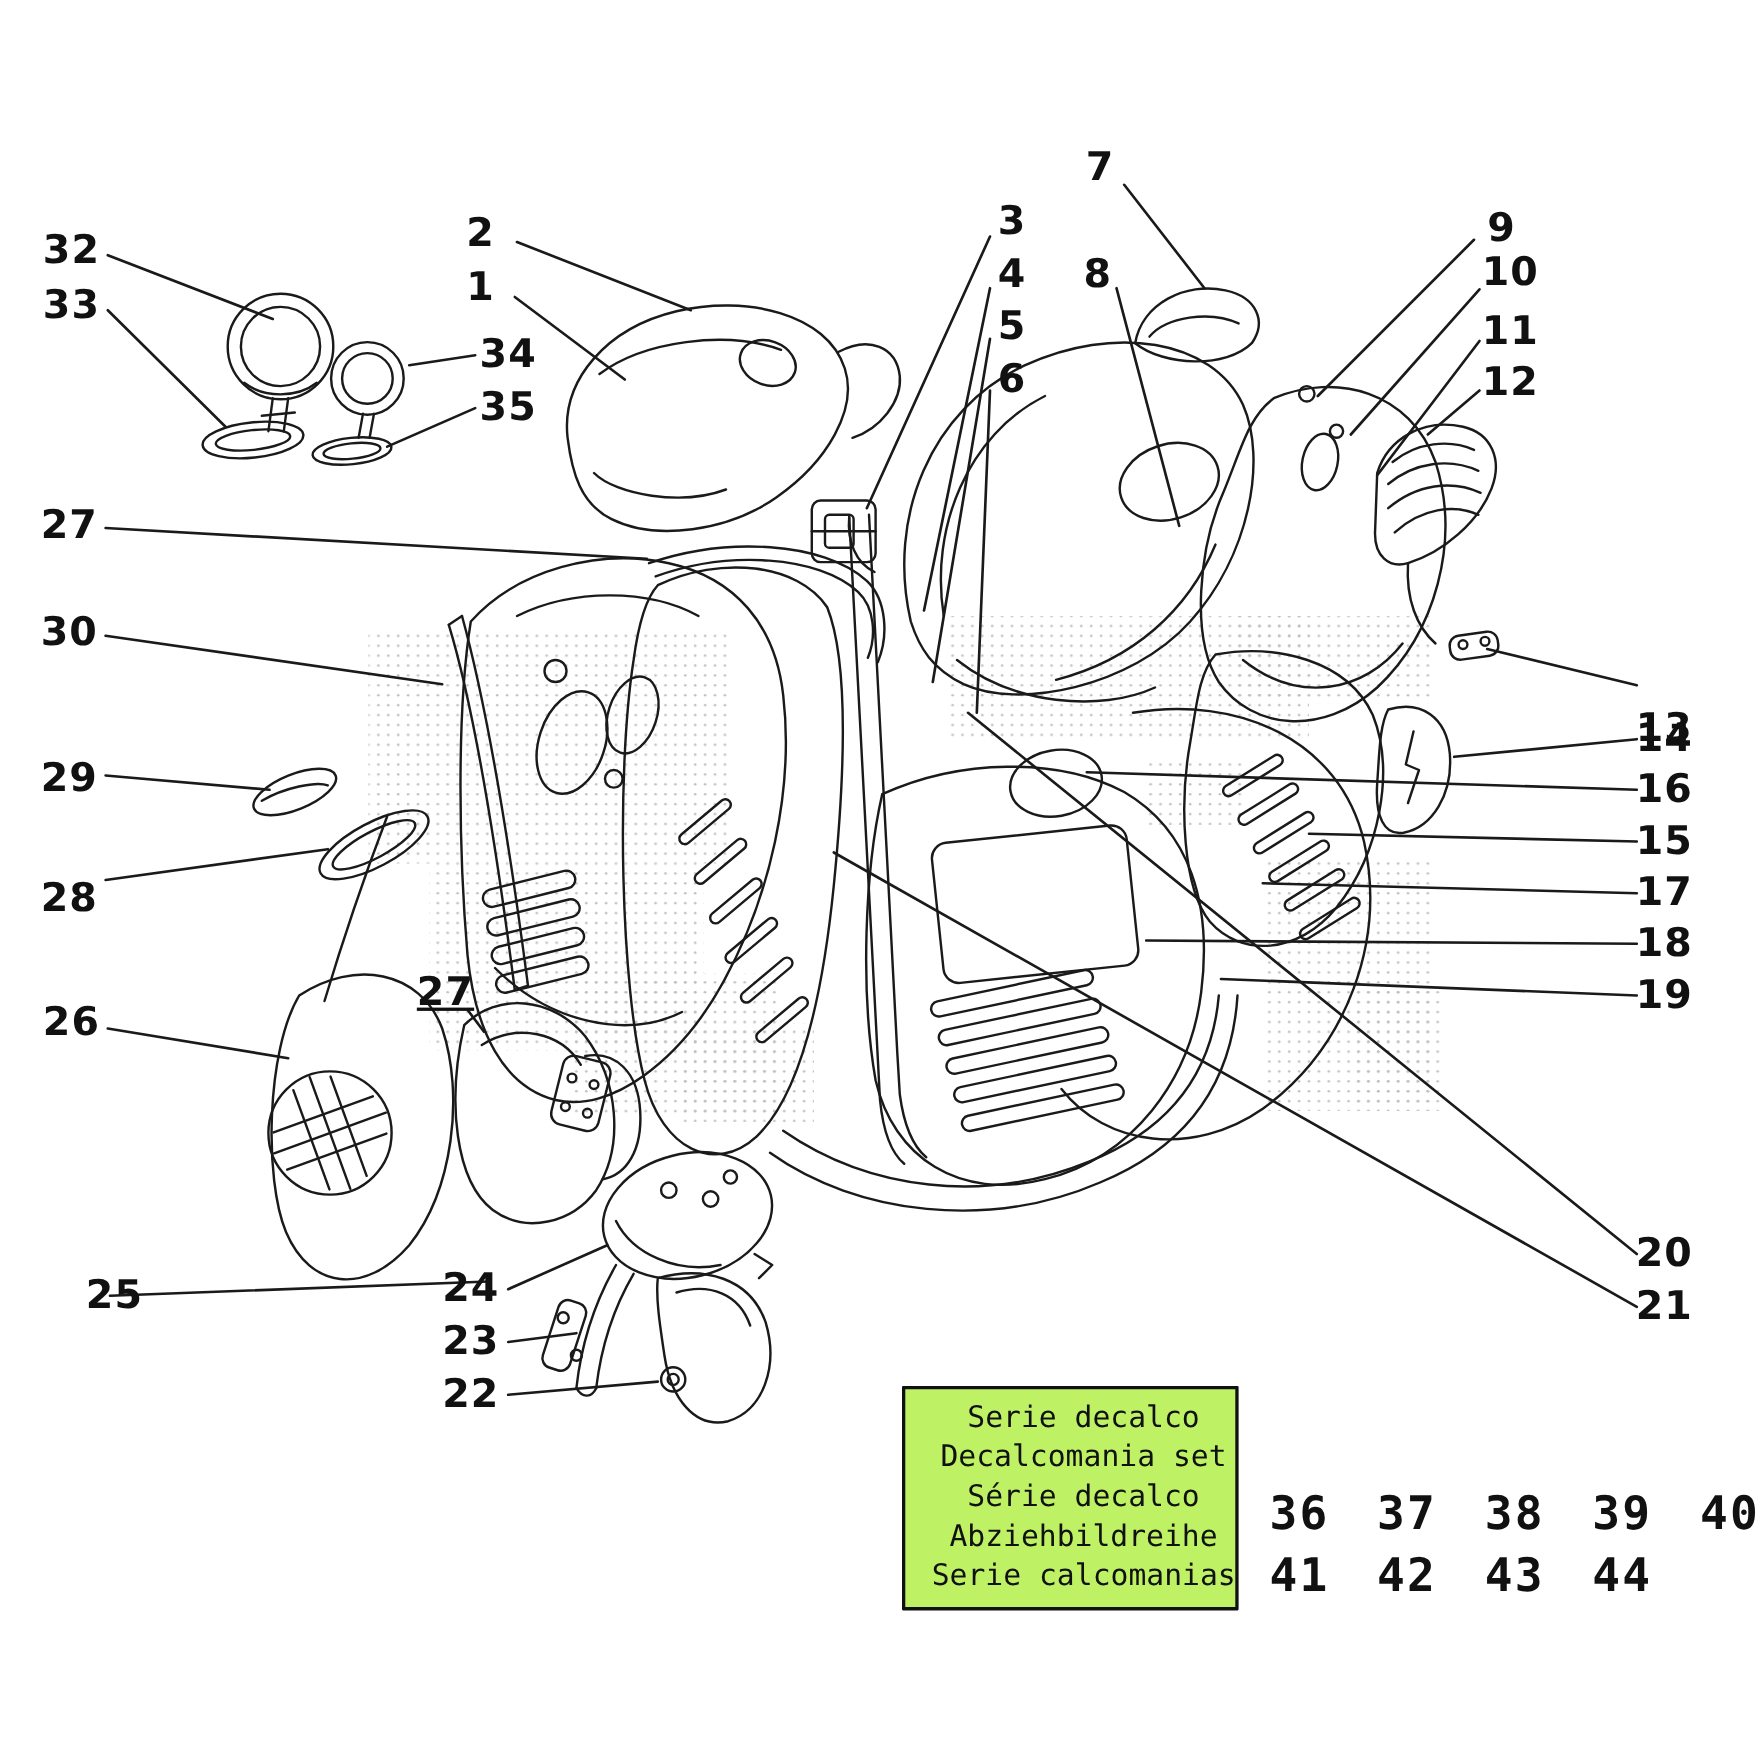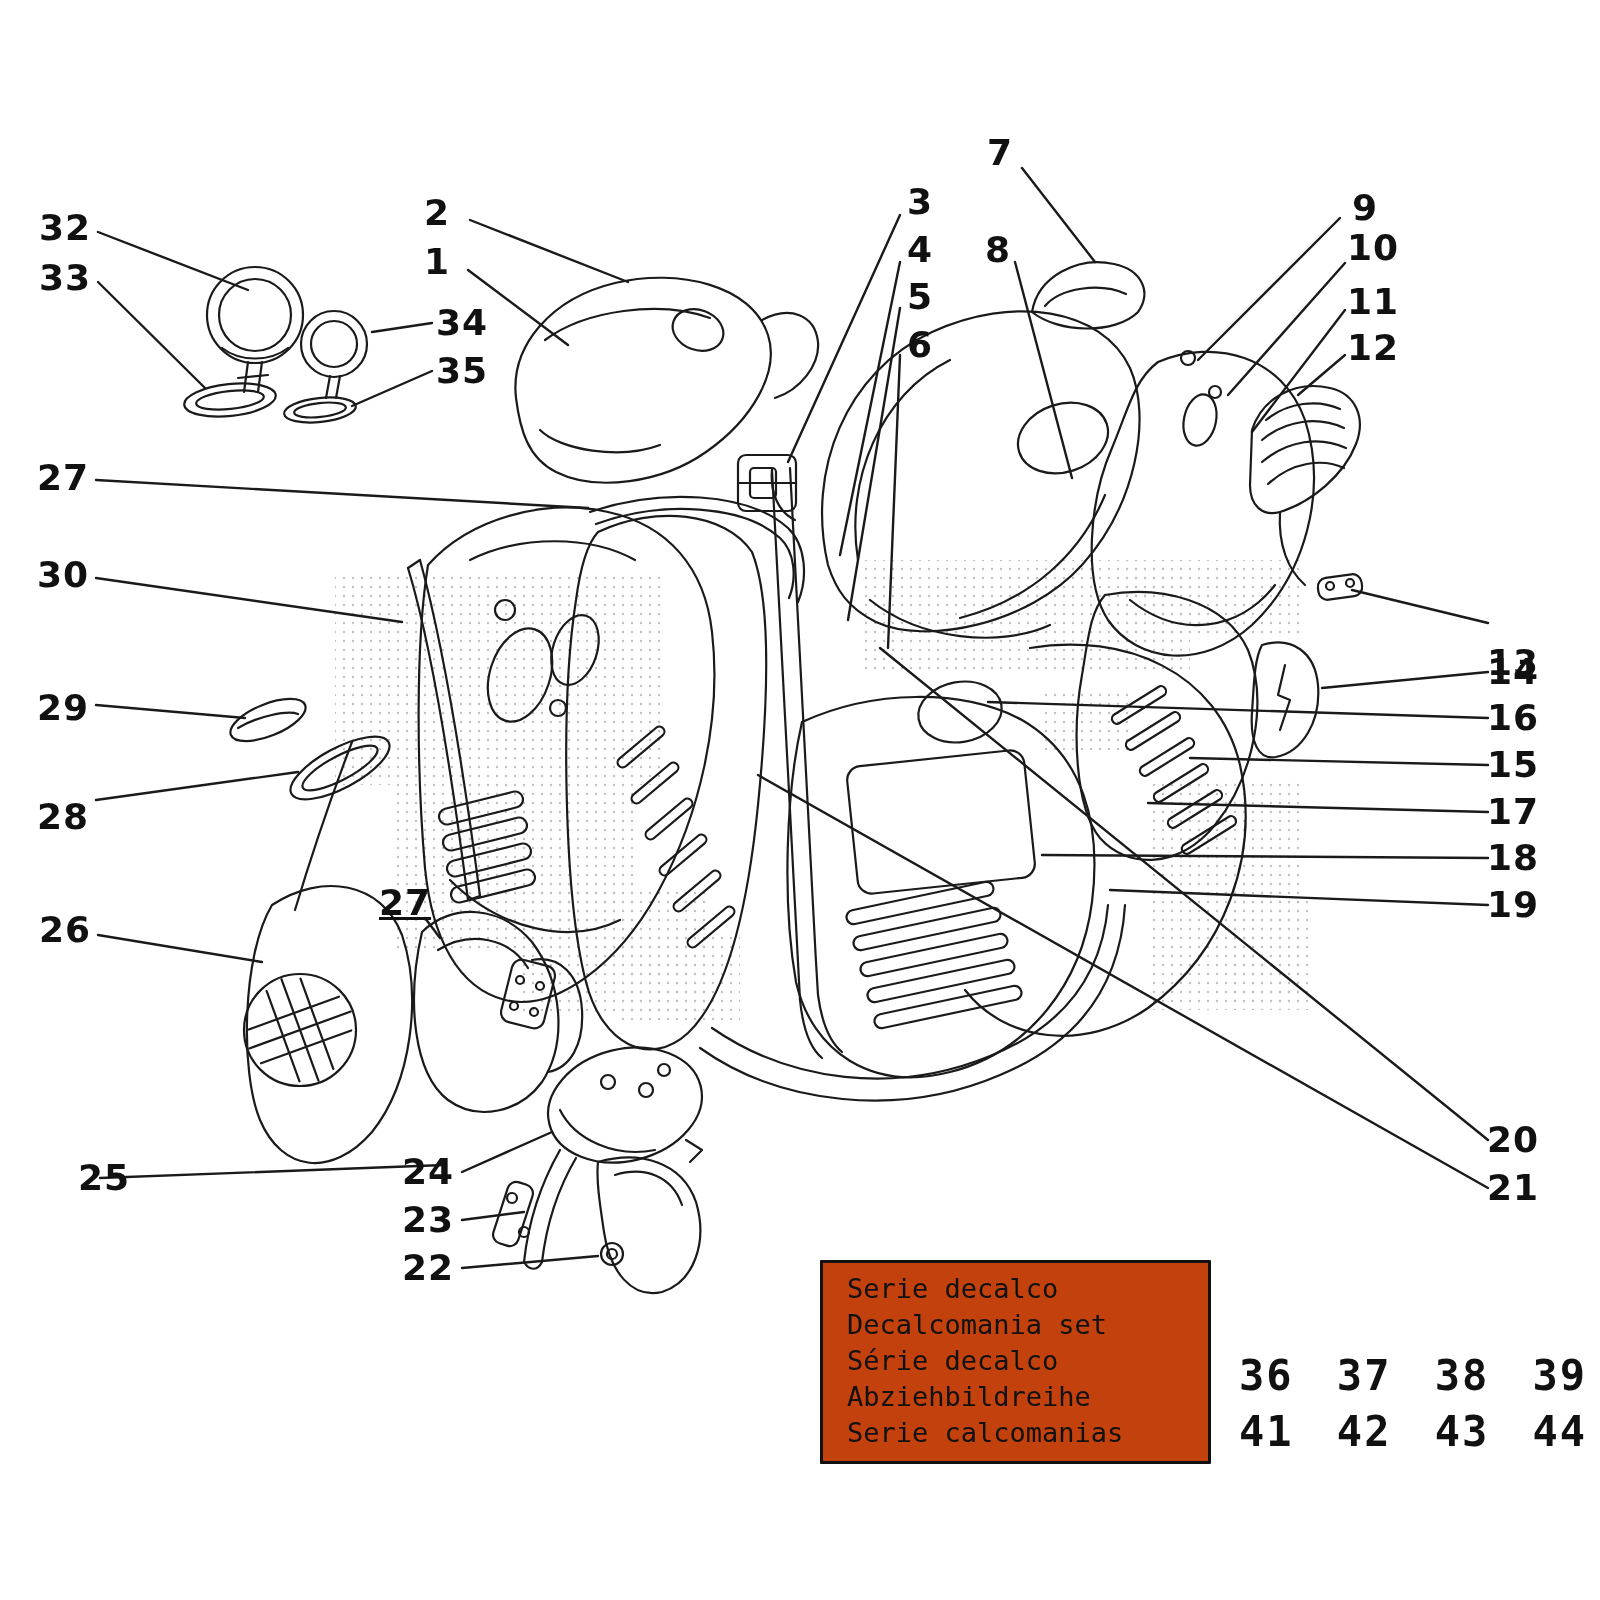--- a/index.html
+++ b/index.html
@@ -10,22 +10,22 @@
   svg{position:absolute;left:0;top:0;}
   .callout{
     position:absolute;transform:translate(-50%,-50%);
     font-family:"DejaVu Sans", sans-serif;font-weight:800;font-size:36px;
     color:#111;letter-spacing:1px;white-space:nowrap;line-height:1;
   }
   .legend{
     position:absolute;left:820px;top:1260px;display:flex;align-items:stretch;
   }
   .legend-left{
-    width:391px;border:3px solid #111;border-radius:1px;
-    padding:8px 0 10px 24px;box-sizing:border-box;background:#c2410c;
+    width:306px;border:3px solid #111;border-radius:1px;
+    padding:8px 0 10px 24px;box-sizing:border-box;background:#bef264;text-align:center;
   }
   .legend-row{
     font-family:"DejaVu Sans Mono","Liberation Mono",monospace;
     font-size:27px;color:#111;line-height:36px;white-space:nowrap;
   }
   .legend-right{
     margin-left:28px;display:flex;flex-direction:column;justify-content:flex-end;
     padding-bottom:4px;
   }
   .legend-num{

